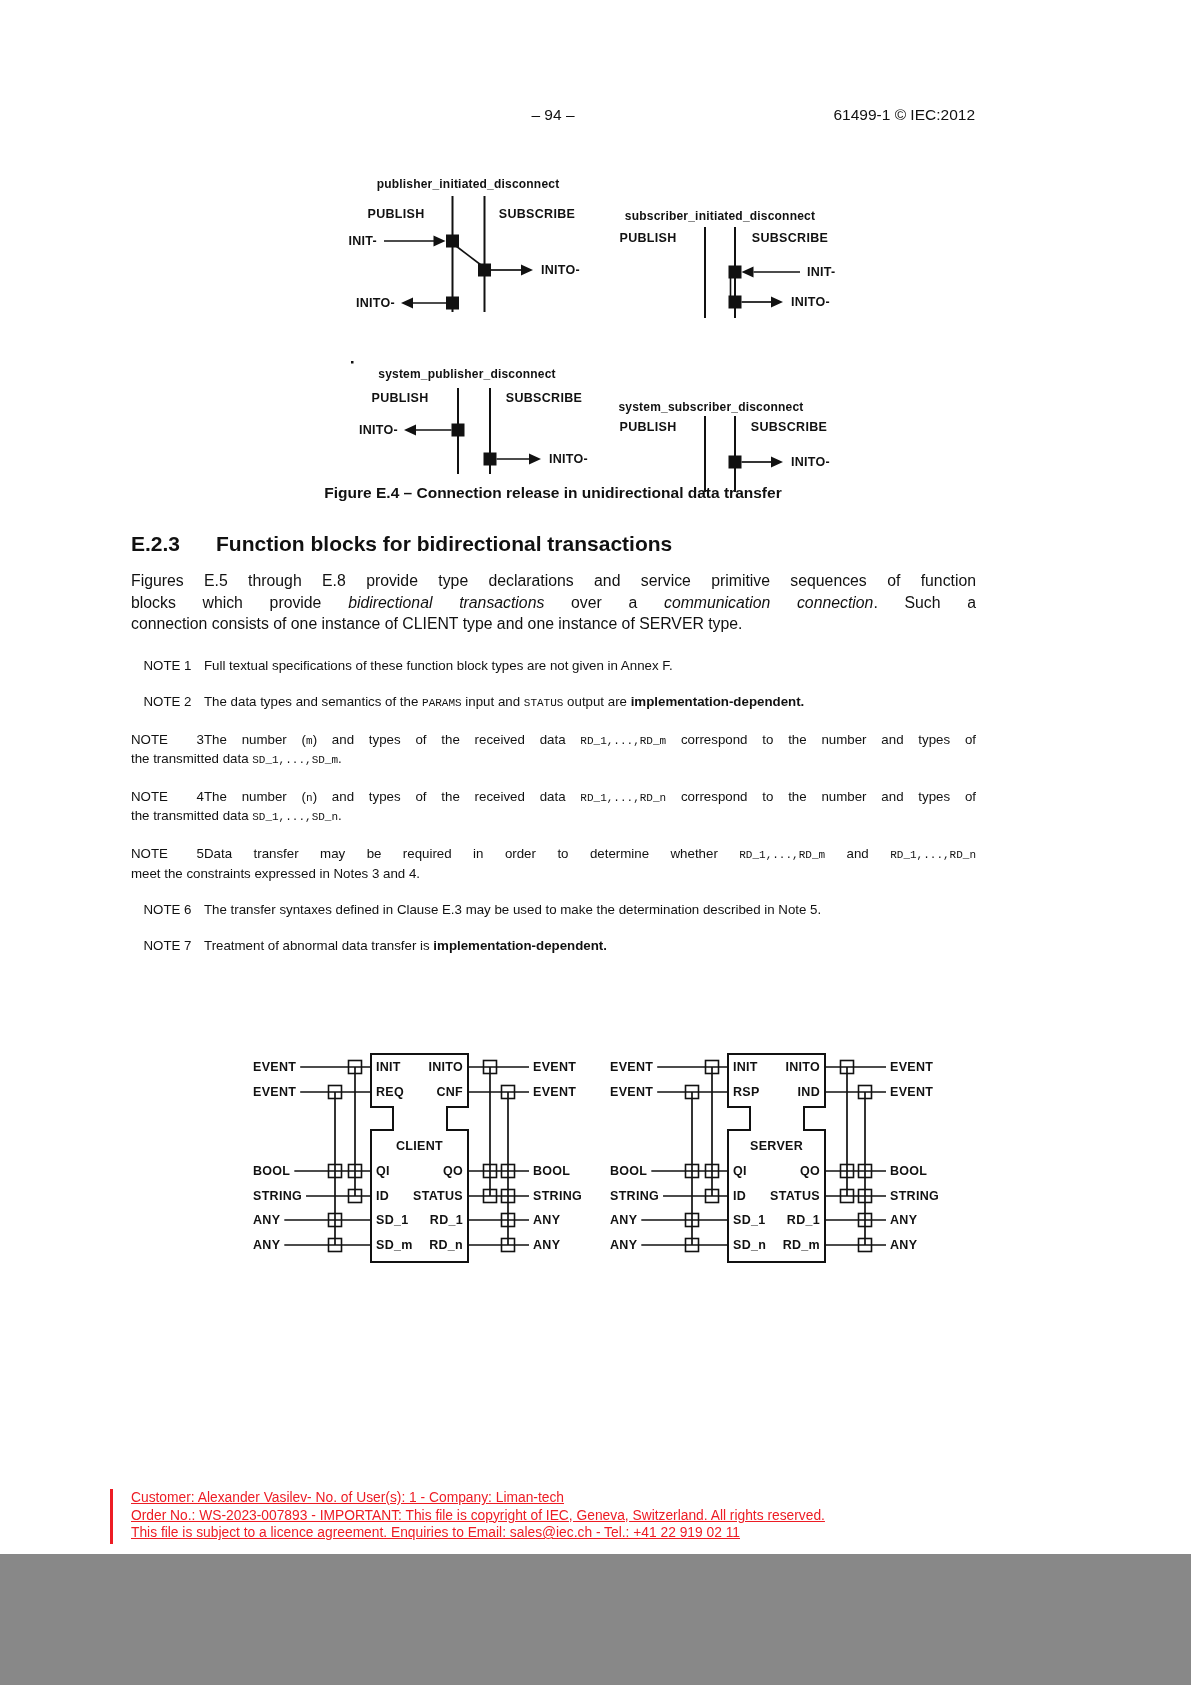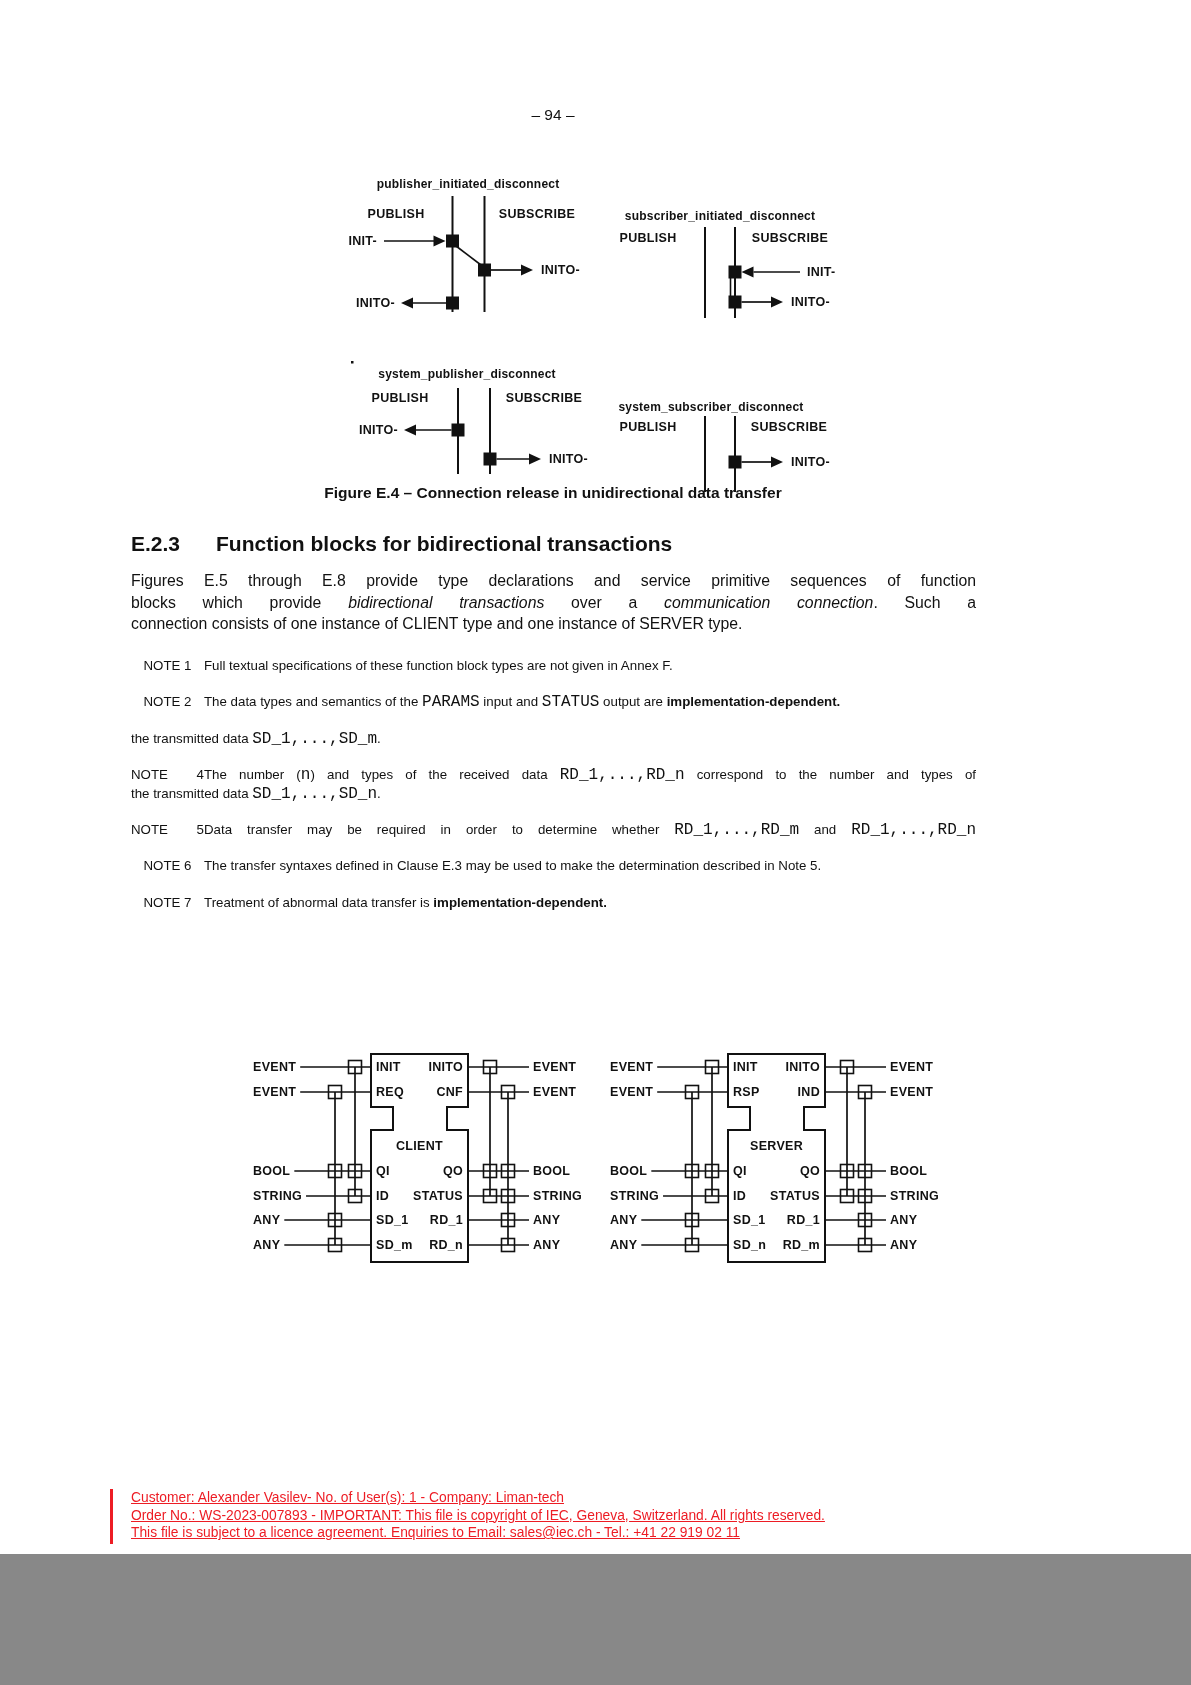--- a/index.html
+++ b/index.html
@@ -17,31 +17,32 @@
   .caption{position:absolute;left:131px;width:844px;text-align:center;font-weight:bold;font-size:15.5px;}
   #capE4{top:484px;}
   #capE5{top:1186px;}
   #secHeading{position:absolute;left:131px;top:532px;font-weight:bold;font-size:21px;}
   #secHeading .hnum{display:inline-block;min-width:85px;}
   #para{position:absolute;left:131px;top:570px;width:845px;font-size:15.8px;line-height:21.7px;}
   .jline{text-align:justify;text-align-last:justify;}
   #notes{position:absolute;left:131px;top:657px;width:845px;font-size:13.3px;line-height:18.8px;}
   .note{margin-bottom:17.5px;}
   .nlab{display:inline-block;min-width:73px;text-align:center;}
-  .m{font-family:"Liberation Mono","DejaVu Sans Mono",monospace;font-size:16px;margin-top:34px;}
+  .m{font-family:"Liberation Mono","DejaVu Sans Mono",monospace;font-size:11px;margin-top:34px;}
   .b{font-weight:bold;}
   .i{font-style:italic;}
   #licFooter{position:absolute;left:131px;top:1489px;font-size:13.8px;line-height:17.6px;text-decoration:underline;}
   #licBar{position:absolute;left:110px;top:1489px;width:2.5px;height:55px;}
 </style>
 </head>
 <body>
 
 <div class="page">
   <div id="hdrPage">– 94 –</div>
+  <div id="hdrRef">61499-1 © IEC:2012</div>
 
   <svg id="figE4" class="fsvg" width="600" height="345" viewBox="0 0 600 345">
       <text x="168" y="29" text-anchor="middle" class="dtitle">publisher_initiated_disconnect</text>
       <text x="96" y="59" text-anchor="middle" class="dlab">PUBLISH</text>
       <text x="237" y="59" text-anchor="middle" class="dlab">SUBSCRIBE</text>
       <line x1="152.5" y1="41" x2="152.5" y2="157" stroke="#111" stroke-width="2"></line>
       <line x1="184.5" y1="41" x2="184.5" y2="157" stroke="#111" stroke-width="2"></line>
       <text x="77" y="86" text-anchor="end" class="dlab">INIT-</text>
       <line x1="84" y1="86" x2="134" y2="86" stroke="#111" stroke-width="1.7"></line>
       <path d="M 145.5 86 L 133.5 80.5 L 133.5 91.5 Z" fill="#111"></path>
@@ -107,28 +108,30 @@
     </div>
 
   <div id="notes">
       <div class="note">
         <div><span class="nlab">NOTE 1</span><span>Full textual specifications of these function block types are not given in Annex F.</span></div>
       </div>
       <div class="note">
         <div><span class="nlab">NOTE 2</span><span>The data types and semantics of the </span><span class="m">PARAMS</span><span> input and </span><span class="m">STATUS</span><span> output are </span><span class="b">implementation-dependent.</span></div>
       </div>
       <div class="note">
+        <div class="jline"><span class="nlab">NOTE 3</span><span>The number (</span><span class="m">m</span><span>) and types of the received data </span><span class="m">RD_1,...,RD_m</span><span> correspond to the number and types of</span></div>
         <div><span>the transmitted data </span><span class="m">SD_1,...,SD_m</span><span>.</span></div>
       </div>
       <div class="note">
         <div class="jline"><span class="nlab">NOTE 4</span><span>The number (</span><span class="m">n</span><span>) and types of the received data </span><span class="m">RD_1,...,RD_n</span><span> correspond to the number and types of</span></div>
         <div><span>the transmitted data </span><span class="m">SD_1,...,SD_n</span><span>.</span></div>
       </div>
       <div class="note">
         <div class="jline"><span class="nlab">NOTE 5</span><span>Data transfer may be required in order to determine whether </span><span class="m">RD_1,...,RD_m</span><span> and </span><span class="m">RD_1,...,RD_n</span></div>
+        <div><span>meet the constraints expressed in Notes 3 and 4.</span></div>
       </div>
       <div class="note">
         <div><span class="nlab">NOTE 6</span><span>The transfer syntaxes defined in Clause E.3 may be used to make the determination described in Note 5.</span></div>
       </div>
       <div class="note">
         <div><span class="nlab">NOTE 7</span><span>Treatment of abnormal data transfer is </span><span class="b">implementation-dependent.</span></div>
       </div>
     </div>
 
   <svg id="figE5" class="fsvg" width="720" height="235" viewBox="0 0 720 235">

